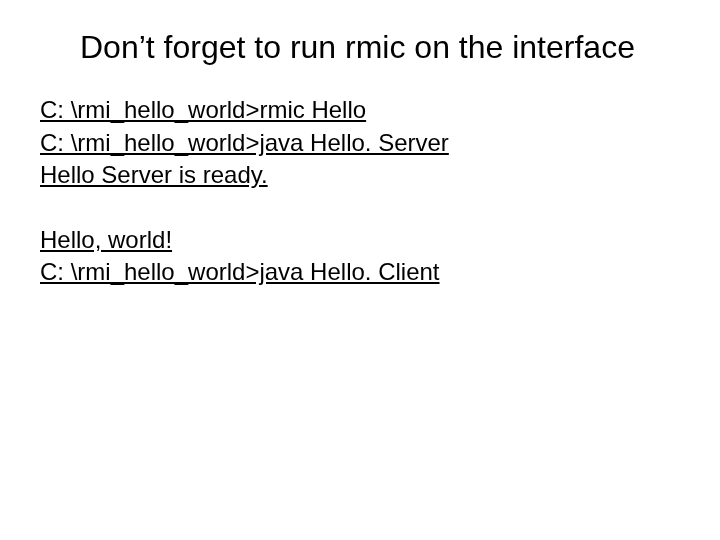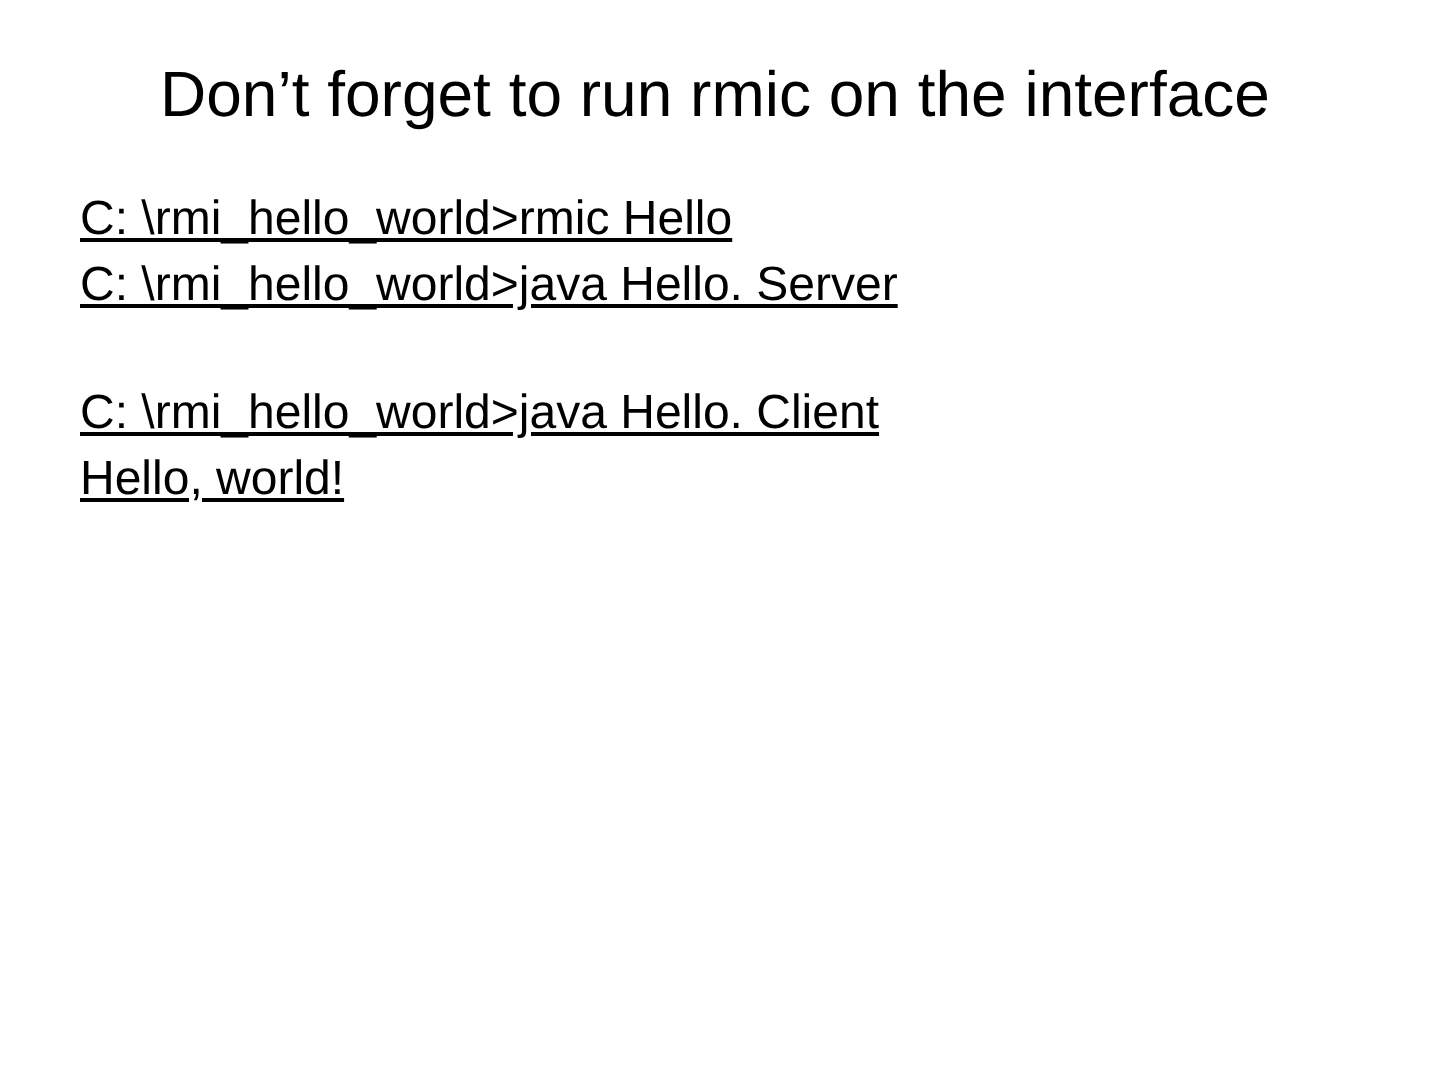--- a/index.html
+++ b/index.html
@@ -36,16 +36,17 @@
     }
   </style>
 </head>
 <body>
 
 <h1 class="title">Don’t forget to run rmic on the interface</h1>
 
 <div class="content">
   <span class="line">C: \rmi_hello_world&gt;rmic Hello</span>
   <span class="line">C: \rmi_hello_world&gt;java Hello. Server</span>
+  <span class="line">Hello Server is ready.</span>
   <div class="spacer"></div>
+  <span class="line">Hello, world!</span>
   <span class="line">C: \rmi_hello_world&gt;java Hello. Client</span>
-  <span class="line">Hello, world!</span>
 </div>
 
 </body></html>

